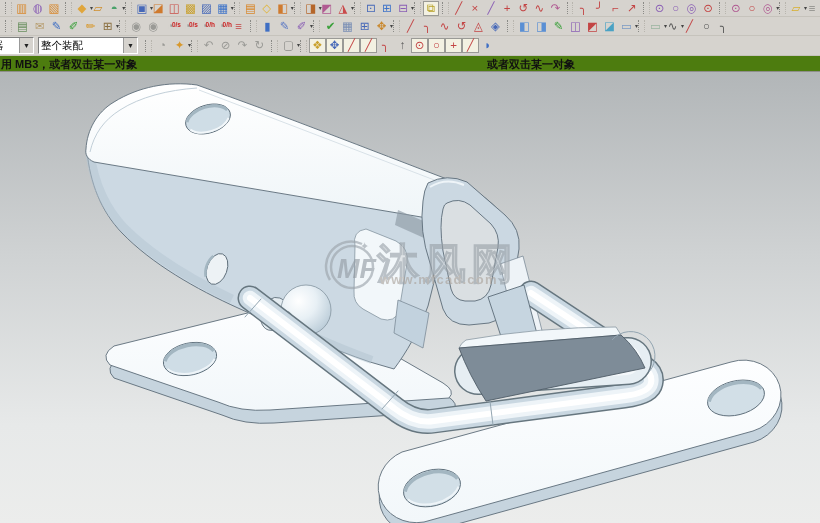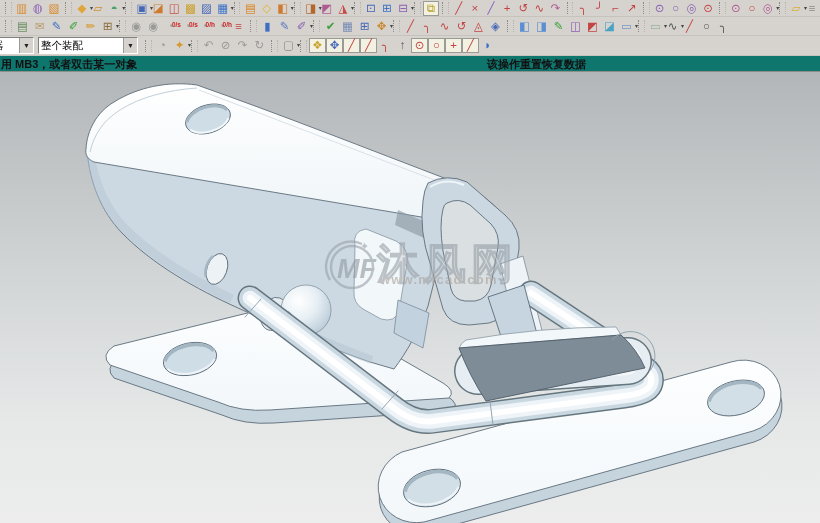--- a/index.html
+++ b/index.html
@@ -22,21 +22,21 @@
   
   .combo{display:inline-flex;align-items:center;height:15px;background:#fff;
          border:1px solid;border-color:#808080 #fff #fff #808080;margin-right:4px;
          font-size:10.5px;}
   .combo .cv{flex:1;padding:14px 2px;overflow:hidden;white-space:nowrap;}
   .combo .cb{width:13px;height:15px;background:#d6d3ce;border-left:1px solid #999;
              font-size:7px;display:flex;align-items:center;justify-content:center;color:#222;}
   #combo1{width:42px;margin-left:-12px;}
   #combo2{width:98px;}
   
-  .promptbar{position:relative;height:14px;background:#0f766e;font-size:11px;
+  .promptbar{position:relative;height:14px;background:#4d7c0f;font-size:11px;
              font-weight:bold;color:#111;border-bottom:1px solid #8e8e8a;
              padding-top:1px;overflow:hidden;}
   .promptbar .pl{position:absolute;left:1px;top:1px;}
   .promptbar .sr{position:absolute;left:487px;top:1px;}
   
   .viewport{position:relative;width:820px;height:453px;}
   svg{display:block;}
 </style>
 </head>
 <body>
@@ -393,21 +393,21 @@
       <span class="ticon act">
         <b style="color: rgb(195, 68, 68);">╱</b>
       </span>
       <span class="ticon">
         <b style="color: rgb(63, 111, 196);">◗</b>
       </span>
     </div>
 
   <div class="promptbar">
     <span class="pl">用 MB3，或者双击某一对象</span>
-    <span class="sr">该操作重置恢复数据</span>
+    <span class="sr">或者双击某一对象</span>
   </div>
 
   <div class="viewport">
   <svg width="820" height="453" viewBox="0 70 820 453">
     <defs>
       <linearGradient id="bgG" x1="0" y1="0" x2="0" y2="1">
         <stop offset="0" stop-color="#b2b6b8"></stop>
             <stop offset="0.4" stop-color="#cfd2d3"></stop>
         <stop offset="0.78" stop-color="#e7e9e9"></stop>
             <stop offset="1" stop-color="#ecedec"></stop>

